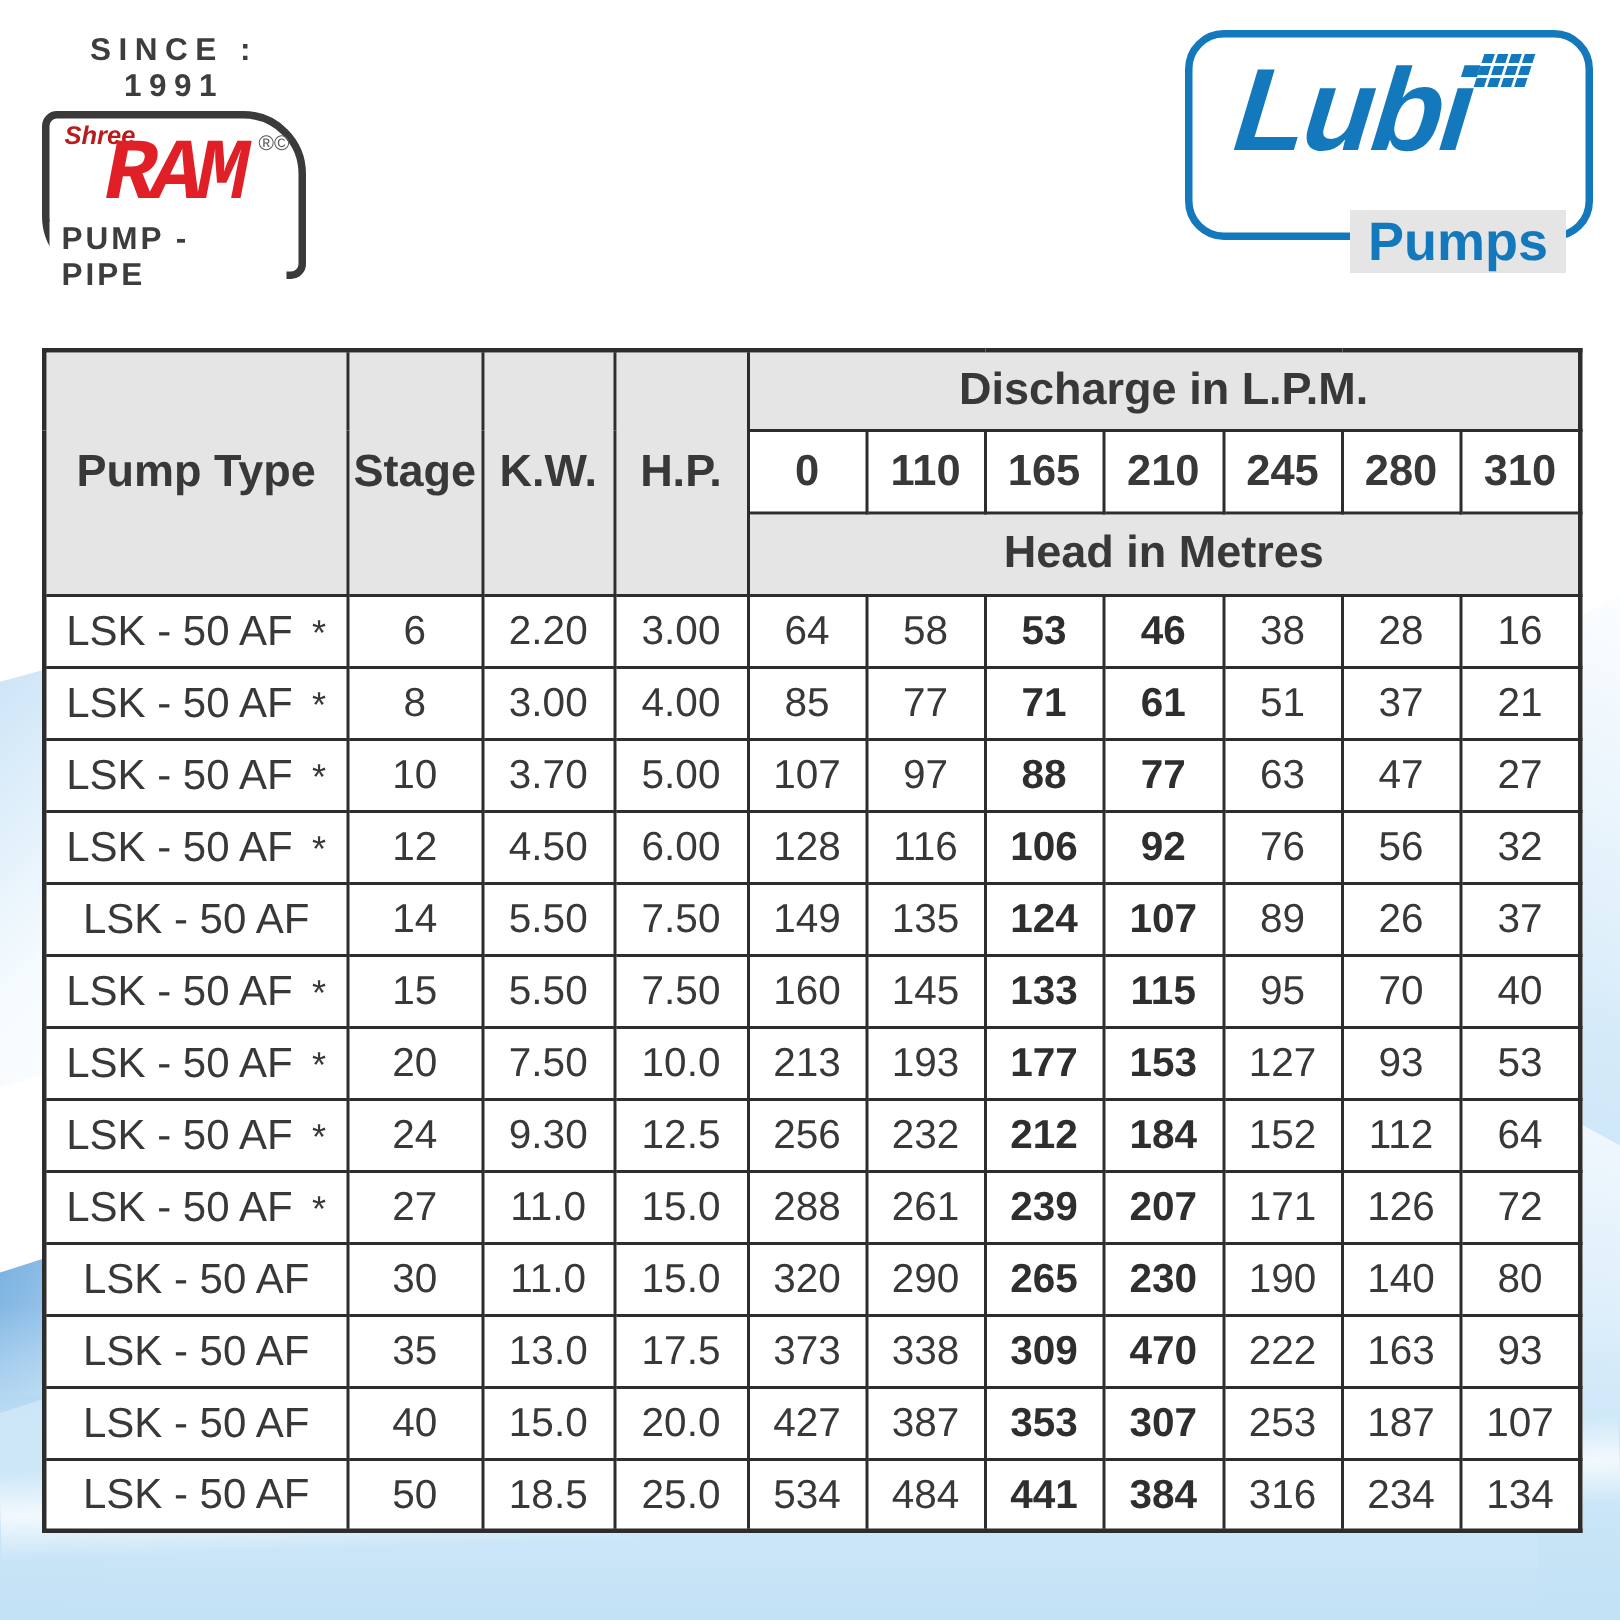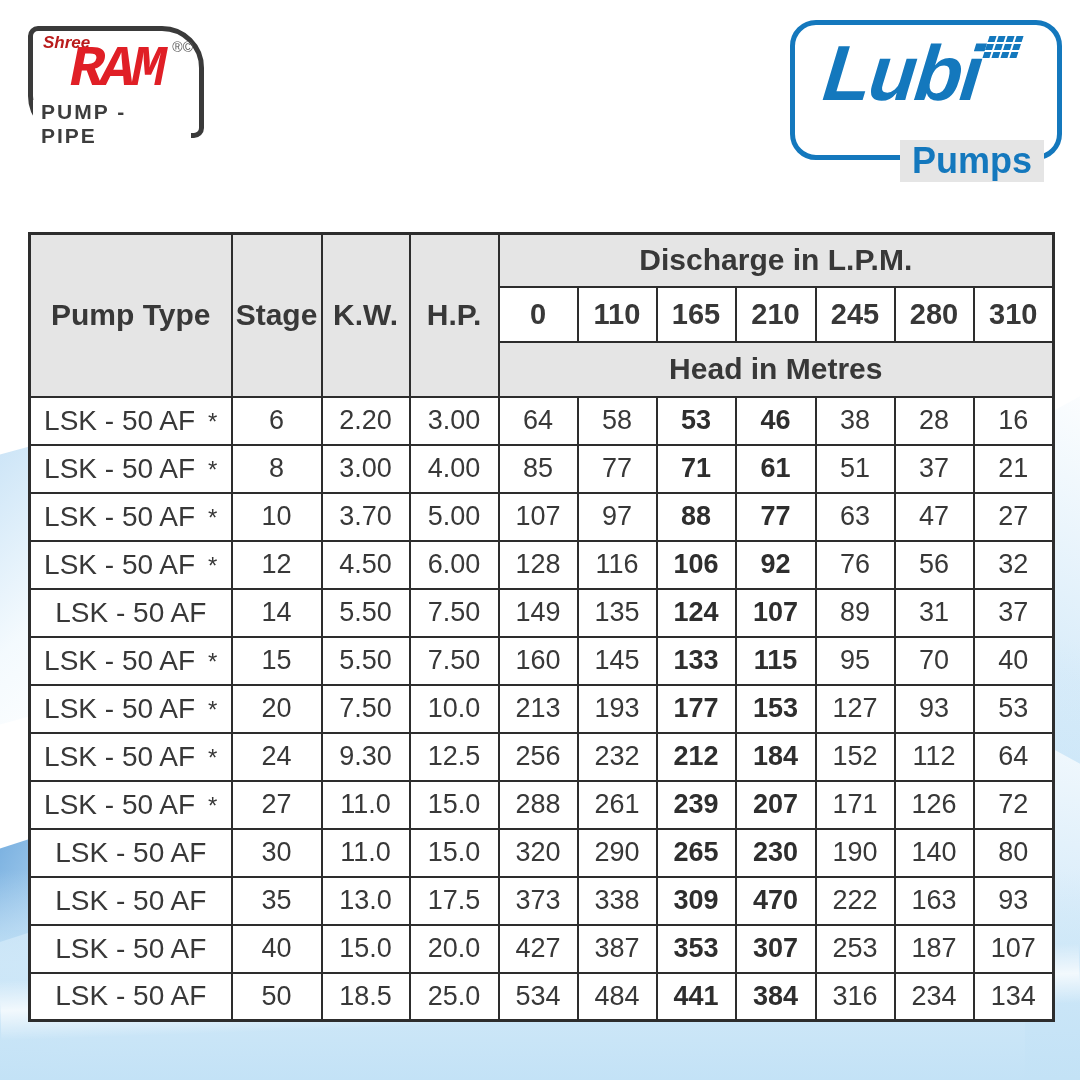--- a/index.html
+++ b/index.html
@@ -113,20 +113,21 @@
 
   <div class="bg-left-streak-1"></div>
   <div class="bg-left-streak-2"></div>
   <div class="bg-left-streak-3"></div>
   <div class="bg-right-streak-1"></div>
   <div class="bg-right-streak-2"></div>
   <div class="bg-bottom-wash"></div>
   <div class="bg-bottom-wave"></div>
 
   <div class="ram-logo">
+    <div class="since">SINCE : 1991</div>
     <div class="ram-box">
       <span class="shree">Shree</span>
       <div class="ram-word">RAM</div>
       <span class="ram-marks">®©</span>
       <svg class="ram-swirl" width="150" height="40" viewBox="0 0 170 44">
         <path d="M85 22 C 62 -4, 10 3, 10 22 C 10 41, 62 48, 85 22 C 108 -4, 160 3, 160 22 C 160 41, 108 48, 85 22 Z" fill="none" stroke="#e01f26" stroke-width="5"></path>
       </svg>
       <span class="pump-pipe">PUMP - PIPE</span>
     </div>
   </div>
@@ -242,21 +243,21 @@
         <tr>
           <td class="pump">LSK - 50 AF</td>
           <td>14</td>
           <td>5.50</td>
           <td>7.50</td>
           <td>149</td>
           <td>135</td>
           <td class="boldcol">124</td>
           <td class="boldcol">107</td>
           <td>89</td>
-          <td>31</td>
+          <td>26</td>
           <td>37</td>
         </tr>
         <tr>
           <td class="pump">LSK - 50 AF<span class="ast">*</span></td>
           <td>15</td>
           <td>5.50</td>
           <td>7.50</td>
           <td>160</td>
           <td>145</td>
           <td class="boldcol">133</td>

